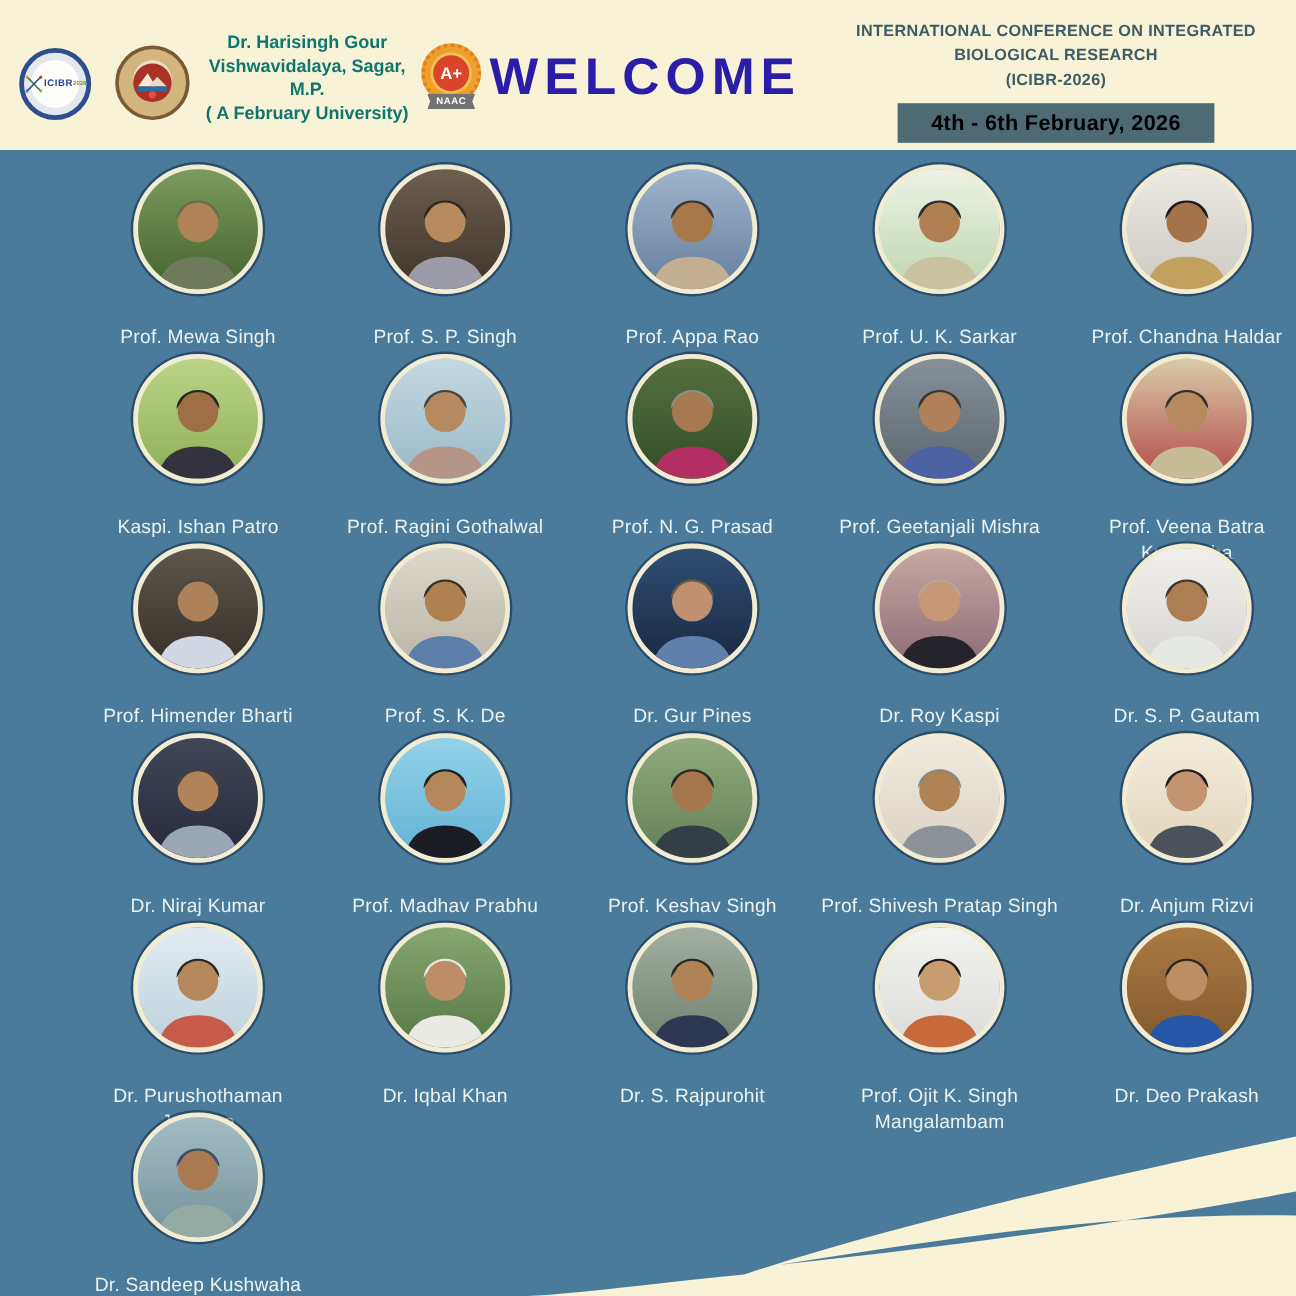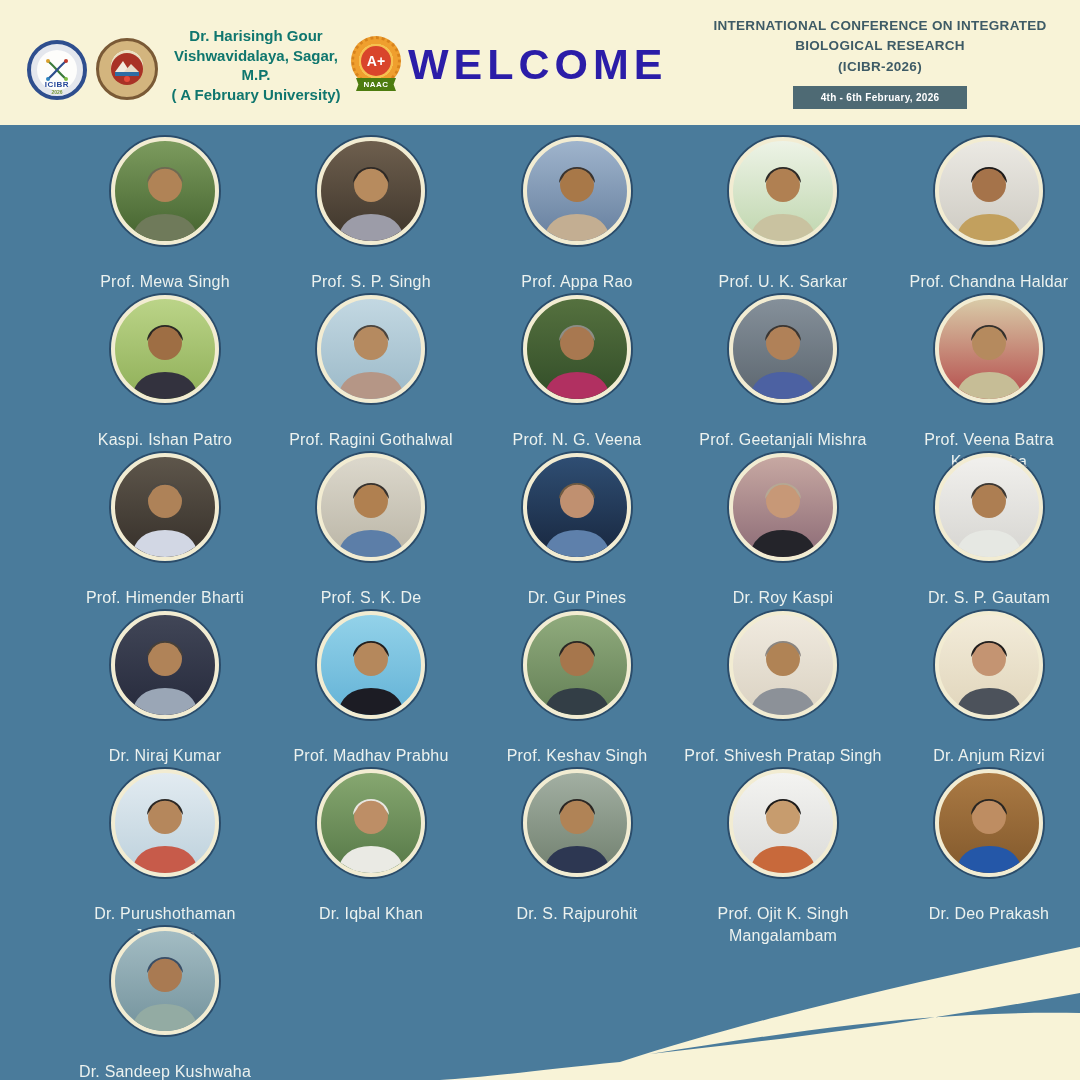--- a/index.html
+++ b/index.html
@@ -10,23 +10,23 @@
   }
   .poster{position:relative;width:1080px;height:1080px;background:#4A7B9B;}
 
   
   .header{
     position:absolute;top:0;left:0;width:1080px;height:125px;
     background:#F8F3D7;z-index:3;
   }
   .logo{position:absolute;border-radius:50%;}
   .logo-icibr{
-    left:27px;top:40px;width:60px;height:60px;background:#FDFDFB;
+    left:16px;top:40px;width:60px;height:60px;background:#FDFDFB;
     border:4px solid #2E4E8E;box-sizing:border-box;
-    display:flex;flex-direction:column;align-items:center;justify-content:flex-end;
+    display:flex;flex-direction:row;align-items:center;justify-content:flex-end;
     box-shadow:inset 0 0 0 6px rgba(46,78,142,0.12);
   }
   .icibr-emblem{width:26px;height:22px;display:block;}
   .icibr-text{font-size:8px;font-weight:bold;color:#24459A;letter-spacing:.5px;line-height:1;}
   .icibr-year{font-size:5px;font-weight:bold;color:#7A9A3A;line-height:1.4;}
   .logo-univ{
     left:96px;top:38px;width:62px;height:62px;box-sizing:border-box;
     background:radial-gradient(circle at 50% 45%, #EADFC2 0 38%, #D3B57E 39% 100%);
     border:3px solid #7A5A36;
     display:flex;align-items:center;justify-content:center;
@@ -42,34 +42,34 @@
     background:radial-gradient(circle,#F6C14F 0 55%,#EF9F2E 56% 100%);
     border:3px dotted #D8831C;box-sizing:border-box;
     display:flex;align-items:center;justify-content:center;
   }
   .naac-inner{
     width:30px;height:30px;border-radius:50%;background:#D9452B;
     color:#FFFFFF;font-weight:bold;font-size:14px;
     display:flex;align-items:center;justify-content:center;
   }
   .naac-ribbon{
-    margin:-8px auto 11px;width:40px;background:#4d7c0f;color:#FFF;
+    margin:-8px auto 11px;width:40px;background:#737373;color:#FFF;
     font-size:8px;font-weight:bold;letter-spacing:.5px;padding:2px 0;
     clip-path:polygon(0 0,100% 0,94% 50%,100% 100%,0 100%,6% 50%);
     position:relative;z-index:2;
   }
   .welcome{
     position:absolute;left:408px;top:40px;width:280px;
     text-align:left;font-size:43px;font-weight:800;color:#2B1DA8;letter-spacing:5px;
   }
   .conf{position:absolute;left:688px;top:16px;width:384px;text-align:center;}
   .conf-title{color:#3E5B66;font-weight:bold;font-size:13.5px;line-height:1.5;letter-spacing:.3px;}
   .date-badge{
-    display:inline-block;margin-top:9px;background:#4E6A74;color:#ffffff;
-    font-weight:bold;font-size:10px;padding:6px 28px;letter-spacing:.3px;
+    display:inline-block;margin-top:9px;background:#4E6A74;color:#000000;
+    font-weight:bold;font-size:18px;padding:6px 28px;letter-spacing:.3px;
   }
 
   
   .people-grid{
     position:absolute;top:125px;left:62px;right:54px;
     display:grid;grid-template-columns:repeat(5,1fr);grid-auto-rows:158px;
     z-index:2;
   }
   .person{
     display:flex;flex-direction:column;align-items:center;
@@ -224,21 +224,21 @@
     </div>
 
     <div class="person">
       <div class="avatar" style="background: linear-gradient(rgb(85, 113, 63), rgb(50, 77, 40));">
         <svg viewBox="0 0 100 100">
           <circle class="head" cx="50" cy="44" r="17" fill="#A87850"></circle>
           <path class="hair" d="M32 42 a18 16 0 0 1 36 0 l-4 -6 a15 13 0 0 0 -28 0 z" fill="#8D8D86"></path>
           <path class="body" d="M16 100 q5 -27 34 -27 q29 0 34 27 z" fill="#B13061"></path>
         </svg>
       </div>
-      <div class="person-name">Prof. N. G. Veena</div>
+      <div class="person-name">Prof. N. G. Prasad</div>
     </div>
 
     <div class="person">
       <div class="avatar" style="background: linear-gradient(rgb(133, 144, 154), rgb(92, 102, 111));">
         <svg viewBox="0 0 100 100">
           <circle class="head" cx="50" cy="44" r="17" fill="#B08158"></circle>
           <path class="hair" d="M32 42 a18 16 0 0 1 36 0 l-4 -6 a15 13 0 0 0 -28 0 z" fill="#3B3632"></path>
           <path class="body" d="M16 100 q5 -27 34 -27 q29 0 34 27 z" fill="#4C61A2"></path>
         </svg>
       </div>

